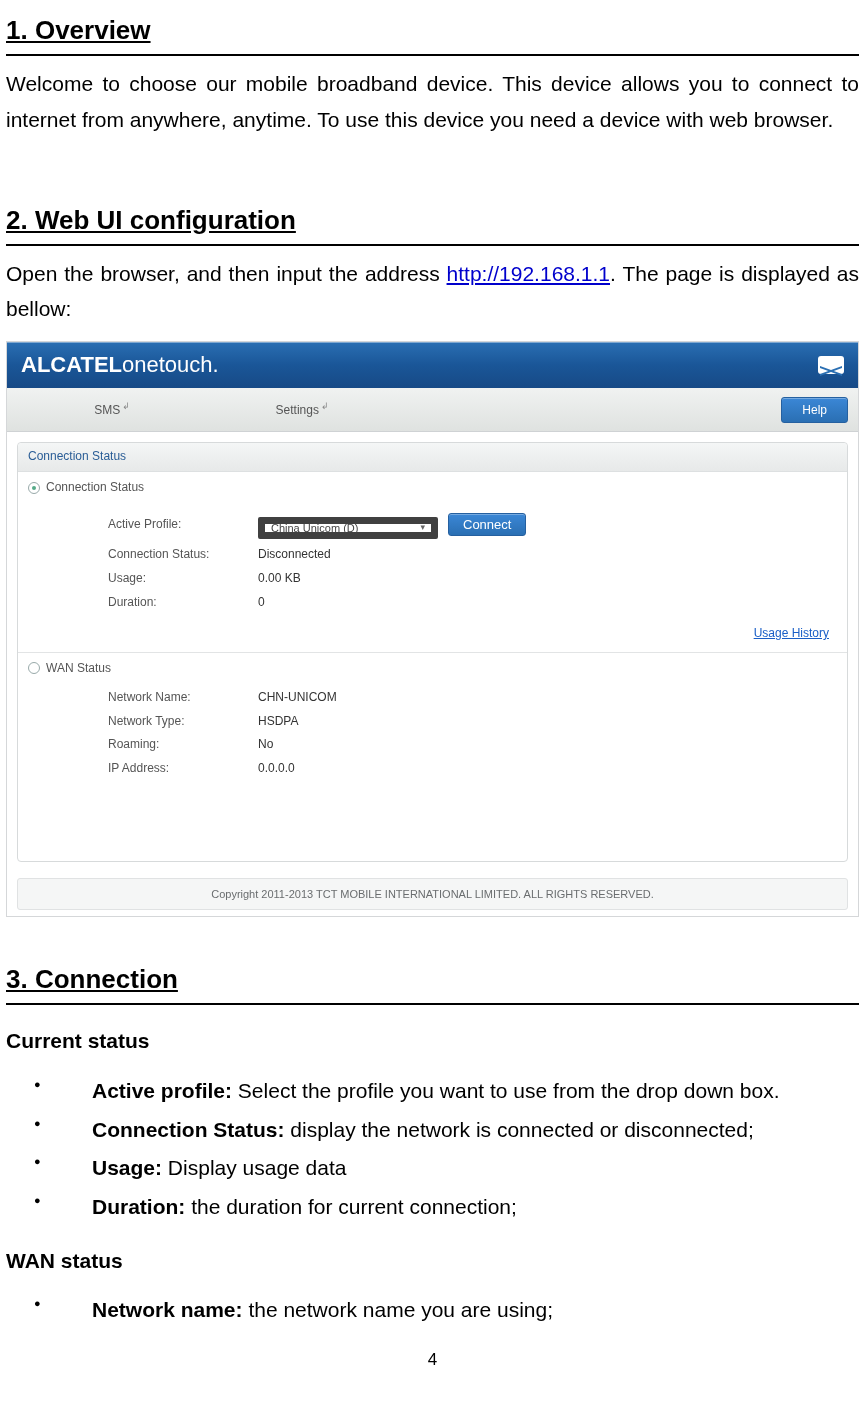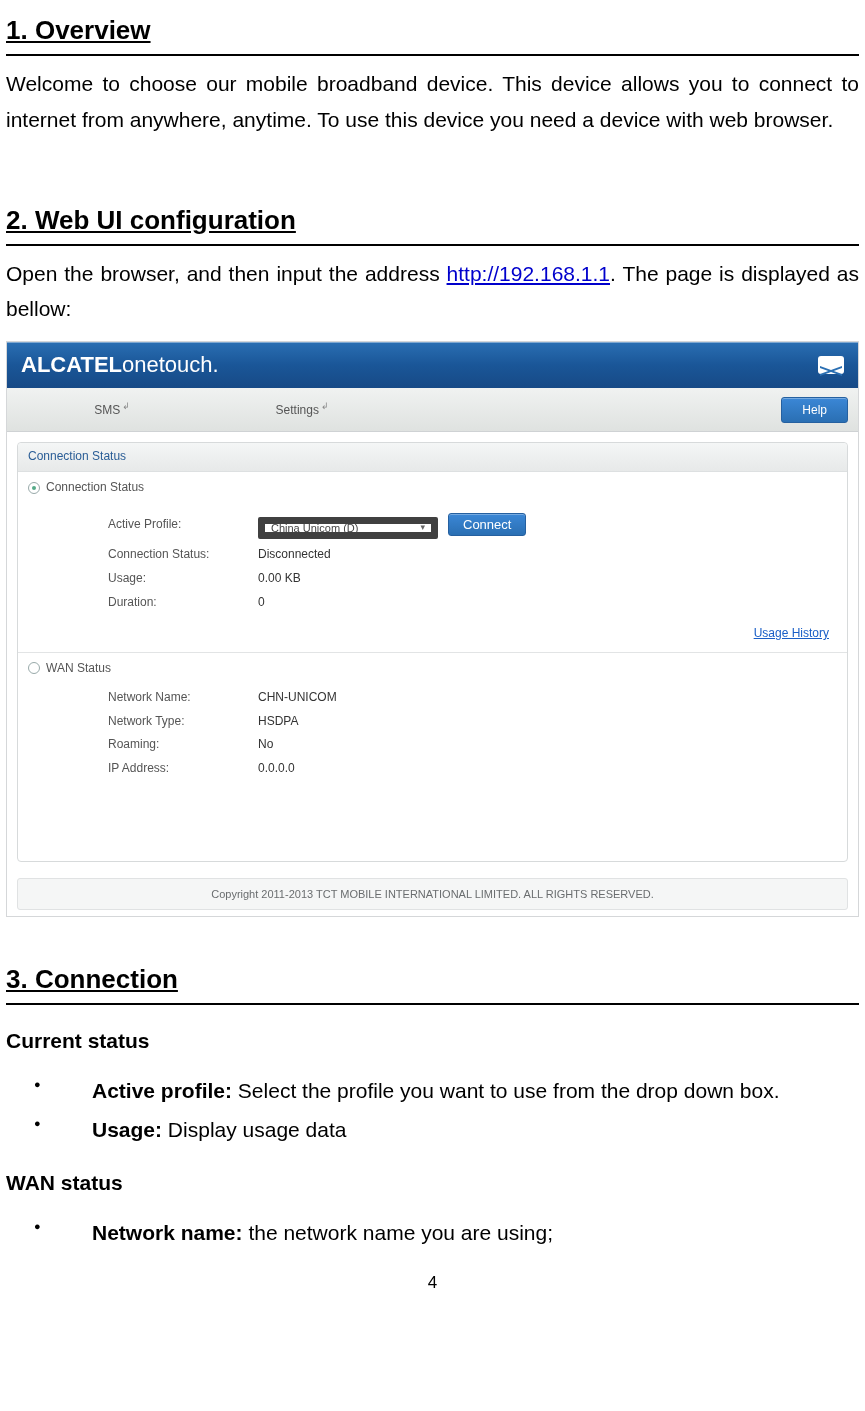--- a/index.html
+++ b/index.html
@@ -240,21 +240,23 @@
     </div>
   </div>
 
   <div class="footer-bar">Copyright 2011-2013 TCT MOBILE INTERNATIONAL LIMITED. ALL RIGHTS RESERVED.</div>
 </div>
 
 <h2 class="section-heading">3. Connection</h2>
 <div class="subhead">Current status</div>
 <ul class="bullets">
   <li><b>Active profile:</b><span> Select the profile you want to use from the drop down box.</span></li>
+  <li><b>Connection Status:</b><span> display the network is connected or disconnected;</span></li>
   <li><b>Usage:</b><span> Display usage data</span></li>
+  <li><b>Duration:</b><span> the duration for current connection;</span></li>
 </ul>
 
 <div class="subhead">WAN status</div>
 <ul class="bullets">
   <li><b>Network name:</b><span> the network name you are using;</span></li>
 </ul>
 
 <div class="page-num">4</div>
 
 </body></html>

